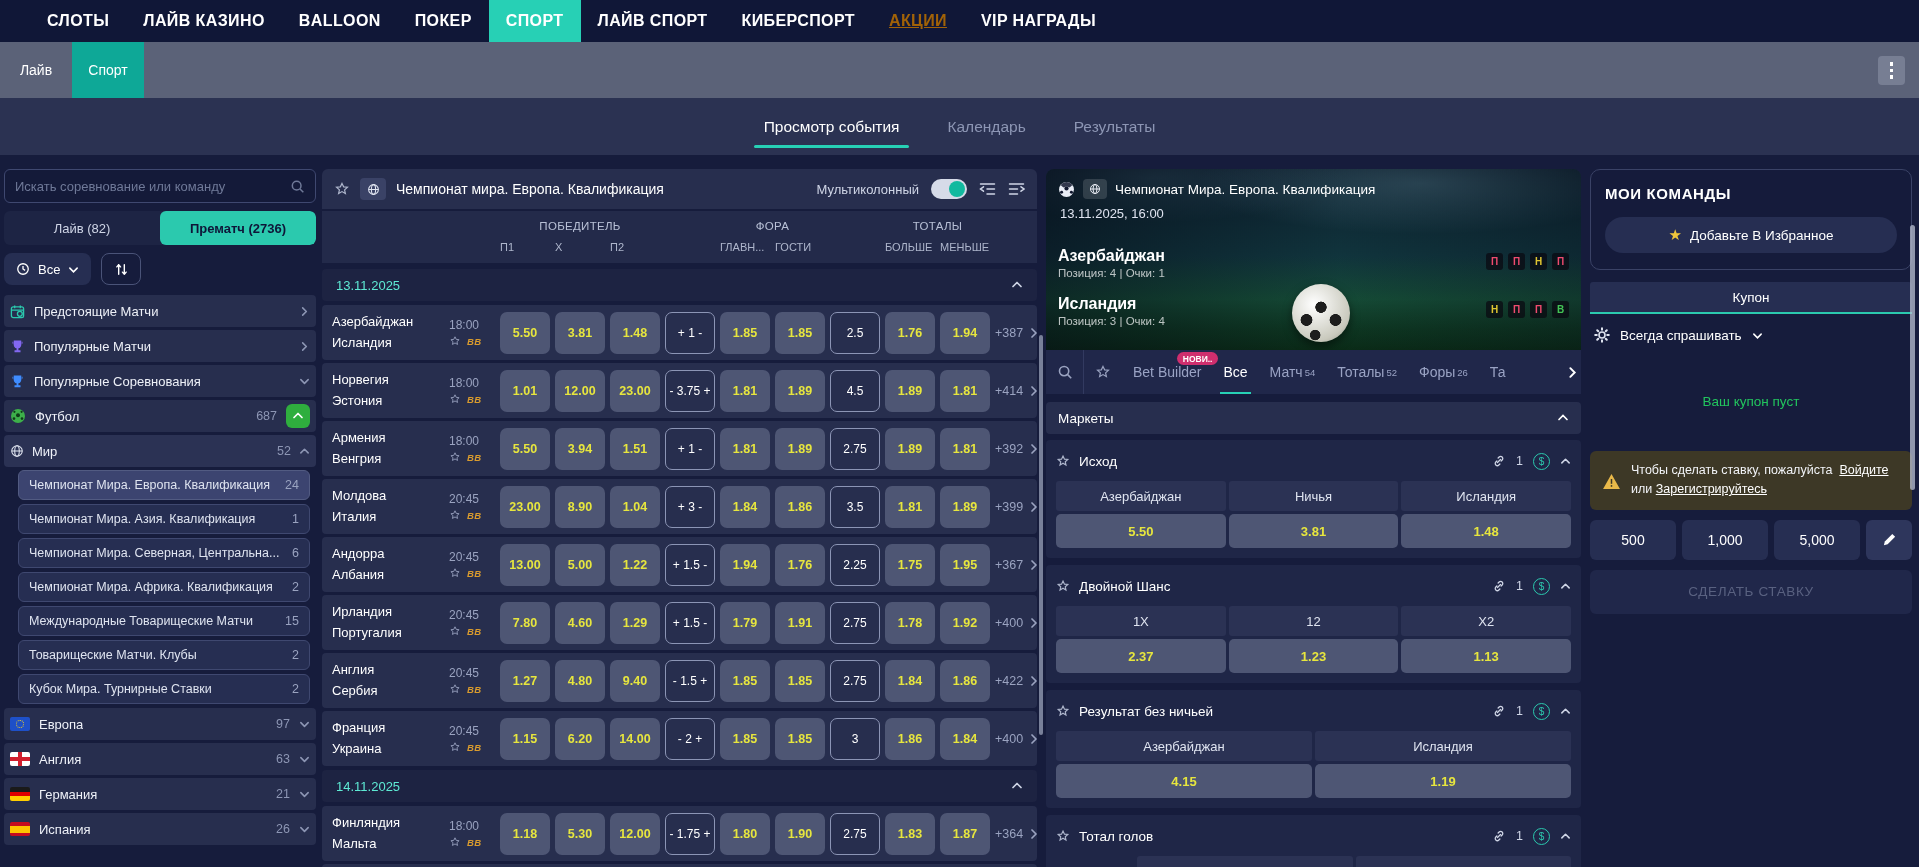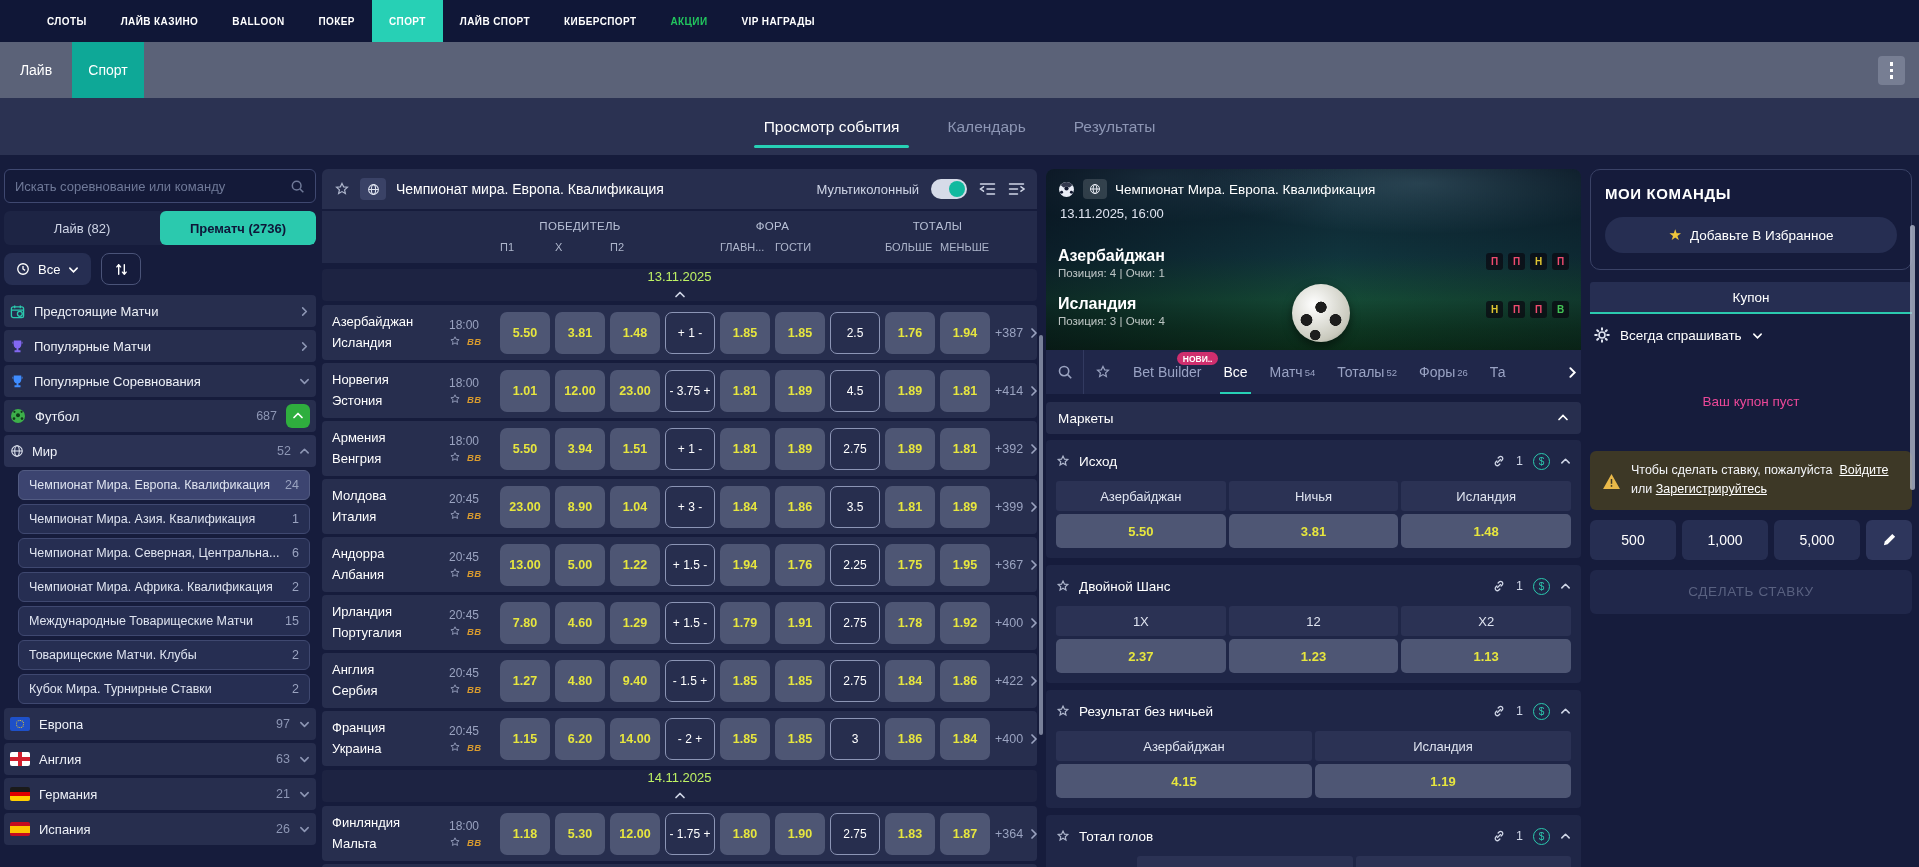--- a/index.html
+++ b/index.html
@@ -2,23 +2,23 @@
 <html><head>
 <meta charset="utf-8">
 <style>
   * { box-sizing:border-box; margin:0; padding:0; }
   html,body { width:1919px; height:867px; overflow:hidden; }
   body { background:#161c3c; font-family:"Liberation Sans","DejaVu Sans",sans-serif; color:#e8ecf5; position:relative; }
   .ic { display:inline-flex; align-items:center; justify-content:center; flex:none; }
 
   
   .topnav { height:42px; background:#101737; display:flex; align-items:stretch; padding-left:30px; }
-  .nav-item { display:flex; align-items:center; padding:0 17px; font-weight:bold; font-size:10px; color:#fff; letter-spacing:.4px; cursor:pointer; }
+  .nav-item { display:flex; align-items:center; padding:0 17px; font-weight:bold; font-size:16px; color:#fff; letter-spacing:.4px; cursor:pointer; }
   .nav-item.active { background:#27d0b5; }
-  .nav-item.accent { color:#22c55e; }
+  .nav-item.accent { color:#a16207;text-decoration:underline; }
 
   
   .subnav { height:56px; background:#5b6278; display:flex; position:relative; }
   .sub-tab { width:72px; display:flex; align-items:center; justify-content:center; font-size:14px; color:#fff; cursor:pointer; }
   .sub-tab.active { background:#0ea897; }
   .kebab-btn { position:absolute; right:14px; top:14px; width:27px; height:29px; background:#777e93; border-radius:4px; display:flex; flex-direction:column; align-items:center; justify-content:center; gap:3px; cursor:pointer; }
   .kebab-btn i { width:3.5px; height:3.5px; background:#fff; display:block; }
 
   
   .pagetabs { height:57px; background:#2b3252; display:flex; justify-content:center; gap:40px; }
@@ -65,21 +65,21 @@
   .globe-chip { width:26px; height:22px; background:#3a4266; border-radius:4px; display:flex; align-items:center; justify-content:center; color:#dfe4f0; }
   .ev-right { margin-left:auto; display:flex; align-items:center; gap:12px; color:#cfd5e6; }
   .mc-label { font-size:13px; }
   .toggle { width:36px; height:20px; background:#d6dbe8; border-radius:10px; position:relative; cursor:pointer; }
   .toggle::after { content:""; position:absolute; right:2px; top:2px; width:16px; height:16px; border-radius:50%; background:#12b99f; }
   .col-head { background:#232a4a; padding:9px 0 10px; margin-bottom:6px; }
   .grid { display:flex; align-items:center; padding:0 10px; }
   .spacer { width:168px; flex:none; }
   .gcell { text-align:center; font-size:11.5px; color:#b8c0d6; letter-spacing:.3px; flex:none; }
   .cell { width:50px; margin-right:5px; text-align:left; font-size:11px; color:#aeb6cc; flex:none; }
-  .date-row { height:32px; display:flex; align-items:center; justify-content:space-between; padding:0 14px; font-size:13px; color:#bef264; background:#1d2342; border-radius:4px; margin:4px 0;flex-direction:column; }
+  .date-row { height:32px; display:flex; align-items:center; justify-content:space-between; padding:0 14px; font-size:13px; color:#5eead4; background:#1d2342; border-radius:4px; margin:4px 0; }
   .date-row .chev { color:#cfd5e6; }
   .evrow { background:#272e4e; border-radius:4px; margin-bottom:3px; height:55px; display:flex; align-items:center; padding:0 10px; cursor:pointer; }
   .teams { width:112px; margin-right:5px; font-size:13px; color:#fff; line-height:1.55; overflow:hidden; white-space:nowrap; flex:none; }
   .meta { width:46px; margin-right:5px; display:flex; flex-direction:column; gap:3px; font-size:12px; color:#9aa3c0; flex:none; }
   .meta .ric { display:flex; gap:6px; align-items:center; color:#8d96b4; }
   .bb { font-size:9.5px; font-weight:bold; font-style:italic; color:#d99b2e; letter-spacing:.5px; }
   .odd { width:50px; height:42px; margin-right:5px; background:#4e5674; border-radius:7px; display:flex; align-items:center; justify-content:center; color:#e7e63e; font-size:12.5px; font-weight:bold; flex:none; cursor:pointer; }
   .odd.line { background:transparent; border:1px solid #8c95b5; color:#fff; font-weight:normal; font-size:12px; }
   .more { margin-left:auto; color:#9aa3c0; font-size:12.5px; display:flex; align-items:center; gap:5px; }
 
@@ -132,21 +132,21 @@
   .line-col .lab { height:30px; background:transparent; }
 
   
   .betslip { position:absolute; left:1590px; top:14px; width:322px; bottom:16px; }
   .myteams { border:1px solid #3a4266; background:#151b3b; border-radius:10px; padding:15px 14px 16px; margin-bottom:12px; }
   .myteams h2 { font-size:15px; letter-spacing:.6px; margin:0 0 15px; font-weight:bold; color:#fff; }
   .fav-button { height:36px; background:#262e52; border-radius:18px; display:flex; align-items:center; justify-content:center; gap:8px; color:#fff; font-size:13.5px; cursor:pointer; }
   .fav-button .st { color:#f0c63c; font-size:15px; }
   .coupon-tab { height:32px; background:#262e52; border-bottom:2px solid #2bc9ae; display:flex; align-items:center; justify-content:center; font-size:13.5px; color:#fff; border-radius:3px 3px 0 0; cursor:pointer; }
   .ask-row { display:flex; align-items:center; gap:10px; padding:13px 4px; color:#fff; font-size:13.5px; cursor:pointer; }
-  .empty { text-align:center; color:#ec4899; font-size:13.5px; margin:38px 0 42px; }
+  .empty { text-align:center; color:#22c55e; font-size:13.5px; margin:38px 0 42px; }
   .warn { background:#3d3826; border-radius:6px; padding:10px 12px; display:flex; gap:10px; font-size:12.5px; line-height:1.55; color:#f2f4f8; }
   .warn a { color:#fff; text-decoration:underline; cursor:pointer; }
   .stakes { display:flex; gap:6px; margin:10px 0 10px; }
   .stake { flex:1; height:40px; background:#262e52; border-radius:6px; display:flex; align-items:center; justify-content:center; font-size:14px; color:#fff; cursor:pointer; }
   .pencil-btn { width:46px; height:40px; background:#2e365c; border-radius:6px; display:flex; align-items:center; justify-content:center; flex:none; cursor:pointer; }
   .place-bet { height:44px; background:#20274a; border-radius:6px; display:flex; align-items:center; justify-content:center; color:#596180; font-size:13.5px; letter-spacing:.6px; }
 
   .scroll-thumb { position:absolute; background:#9aa2b8; border-radius:3px; opacity:.75; }
 </style>
 </head>

